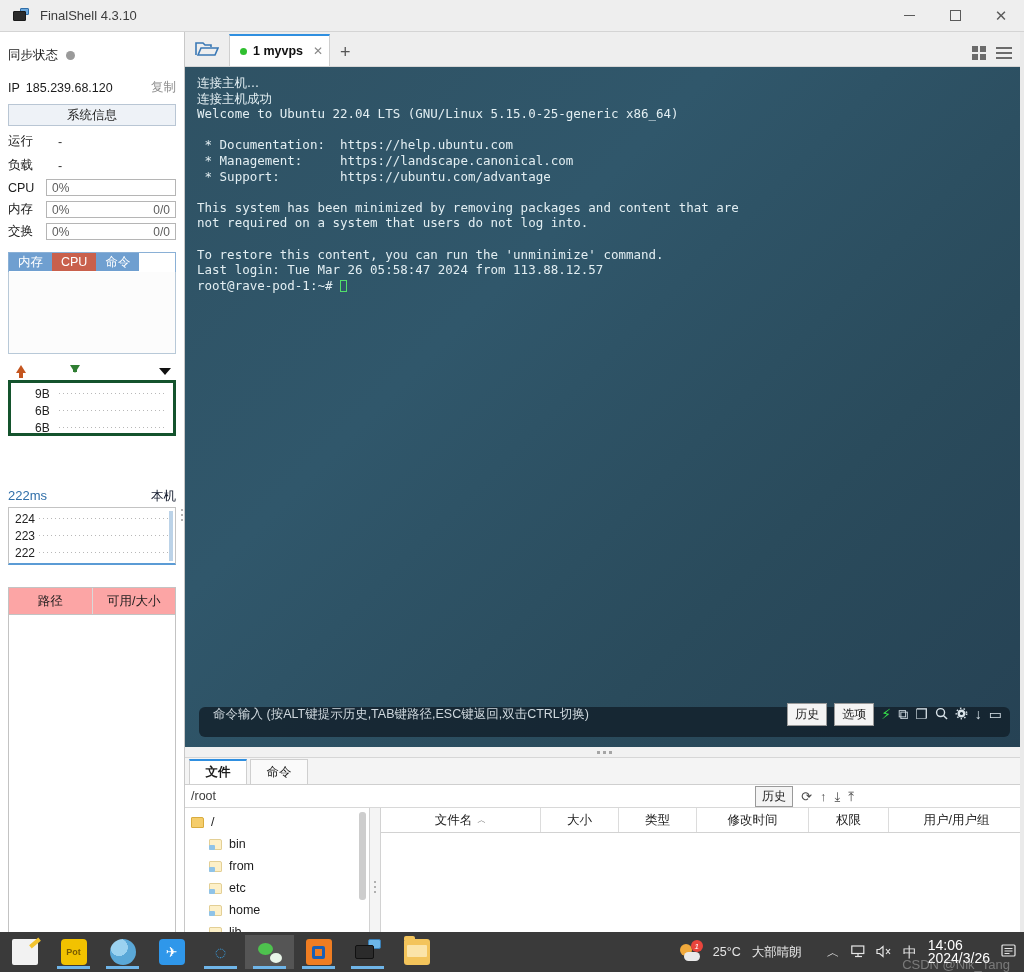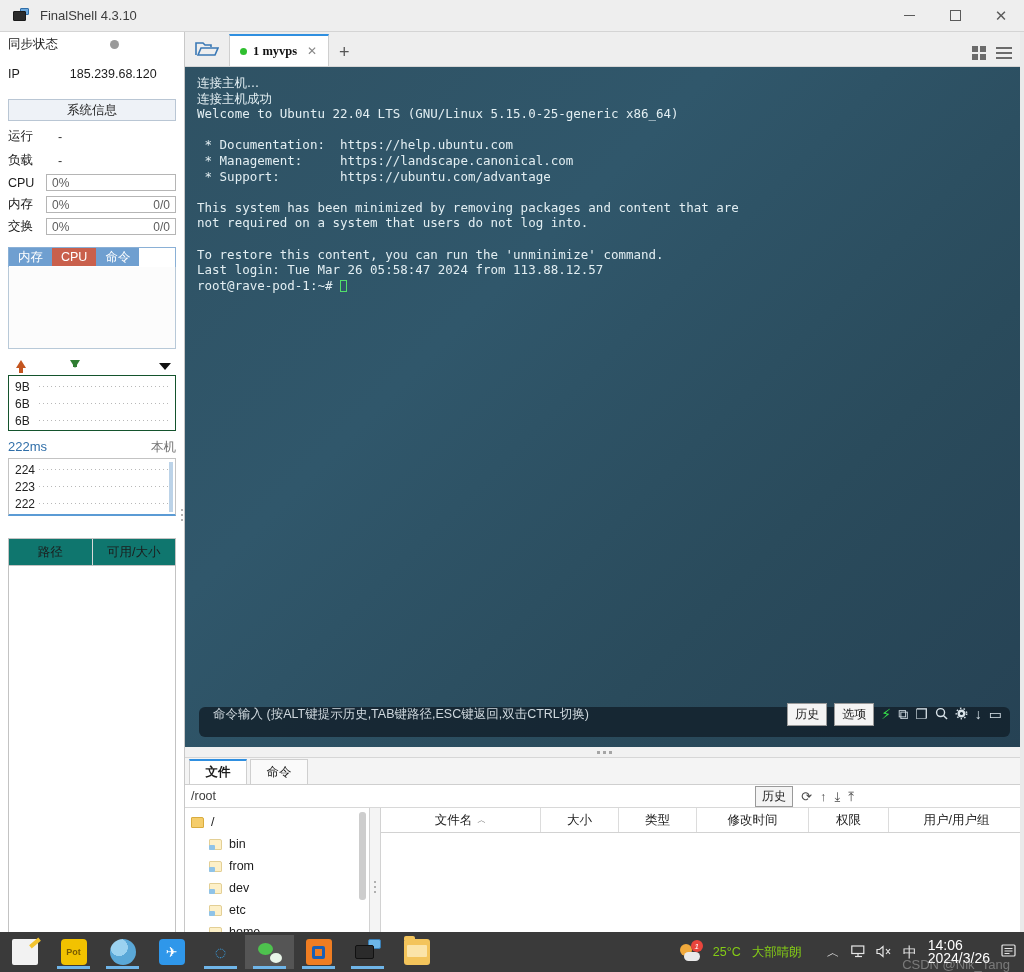--- a/index.html
+++ b/index.html
@@ -59,22 +59,21 @@
     position: absolute; left: 0; top: 32px;
     width: 185px; height: 900px;
     background: #ffffff;
     border-right: 1px solid #c8c8c8;
     padding: 0 8px;
     overflow: hidden;
   }
   .sb-row {
     display: flex; align-items: center;
     font-size: 12.5px; color: #222;
-    margin-top: 4px;
-    gap: 44px;
+    margin-top: 15px;
   }
   .sb-label { color: #1c1c1c; }
   .sync-dot {
     width: 9px; height: 9px; border-radius: 50%;
     background: #9a9a9a; margin-left: 8px;
   }
   .ip-val { margin-left: 6px; color: #1c1c1c; font-size: 12.5px; }
   .copy-link { margin-left: auto; color: #8a8a8a; font-size: 12.5px; }
   .sysinfo-btn {
     margin-top: 8px;
@@ -158,58 +157,59 @@
     width: 4px; height: 5px; background: #2f7d32;
   }
   .chev-dn {
     position: absolute; right: 5px; top: 4px;
     width: 0; height: 0;
     border-left: 6px solid transparent;
     border-right: 6px solid transparent;
     border-top: 7px solid #111;
   }
   .graph-box {
-    border: 1px solid #14532d; background: #fff;
+    border: 3px solid #14532d; background: #fff;
     height: 56px; position: relative;
     padding-top: 2px;
+    padding-left: 18px;
   }
   .grid-row {
     height: 17px; position: relative;
     display: flex; align-items: center;
   }
   .grid-row .ylab {
     width: 30px; padding-left: 6px;
     font-size: 12px; color: #222;
   }
   .grid-row .gline {
     flex: 1; height: 1px; margin-right: 6px;
     background-image: repeating-linear-gradient(to right, #b8b8b8 0 1px, transparent 1px 4px);
   }
 
   .lat-head {
     margin-top: 8px; display: flex; align-items: baseline;
   }
   .lat-val { font-size: 13px; color: #2f6ea8; }
-  .lat-host { margin-left: auto; font-size: 12.5px; color: #737373; }
+  .lat-host { margin-left: auto; font-size: 12.5px; color: #0f172a; margin-top: 44px; }
   .lat-box {
     margin-top: 2px;
     border: 1px solid #c3c3c3; border-bottom: 2px solid #5b9bd5;
     background: #fff; height: 58px; position: relative;
     padding-top: 2px;
   }
   .lat-scroll {
     position: absolute; right: 2px; top: 3px;
     width: 4px; height: 50px; background: #bcd3e8;
   }
 
   
   .path-table {
     margin-top: 22px;
     border: 1px solid #c3c3c3;
-    background: #0f766e;
+    background: #fca5a5;
     height: 28px;
     display: flex;
     text-align: center;
   }
   .path-th {
     flex: 1; display: flex; align-items: center; justify-content: center;
     font-size: 12.5px; color: #1c1c1c;
     border-right: 1px solid #d9d9d9;
   }
   .path-th:last-child { border-right: none; }
@@ -255,21 +255,20 @@
     display: flex; align-items: center; justify-content: center;
   }
   .tab {
     height: 32px; min-width: 100px;
     background: #ffffff;
     border: 1px solid #cfcfcf; border-bottom: none;
     border-top: 2px solid #2f8fe0;
     display: flex; align-items: center;
     padding: 0 6px 0 10px;
     position: relative;
-    font-family: Liberation Serif, serif;
   }
   .tab-dot {
     width: 7px; height: 7px; border-radius: 50%;
     background: #2fbf2f; margin-right: 6px;
   }
   .tab-label { font-size: 12.5px; color: #111; font-weight: bold; }
   .tab-close {
     margin-left: 10px; font-size: 12px; color: #888;
   }
   .tab-plus {
@@ -457,21 +456,21 @@
   }
   .tb-app.active { background: #555555; }
   .tb-app .underline {
     position: absolute; bottom: 0; left: 8px; right: 8px;
     height: 3px; background: #6fb5e8;
   }
   .tb-tray {
     margin-left: auto; display: flex; align-items: center;
     gap: 11px; padding-right: 8px; height: 40px;
   }
-  .tray-txt { color: #84cc16; font-size: 12.5px; }
+  .tray-txt { color: #e5e5e5; font-size: 12.5px; }
   .tray-ico { color: #e6e6e6; font-size: 13px; line-height: 1; }
   .clock {
     color: #ffffff; font-size: 14px; line-height: 13px;
     text-align: left;
   }
   .weather-ico {
     width: 22px; height: 18px; position: relative;
   }
   .weather-ico .sun {
     position: absolute; left: 0; top: 1px;
@@ -801,24 +800,20 @@
             <span class="folder-ico"></span>
             <span>/</span>
           </div>
           <div class="tree-item" style="padding-left:24px">
             <span class="folder-ico pale"></span>
             <span>bin</span>
           </div>
           <div class="tree-item" style="padding-left:24px">
             <span class="folder-ico pale" style="background:#fdf0c8"></span>
             <span>from</span>
-          </div>
-          <div class="tree-item" style="padding-left:24px">
-            <span class="folder-ico pale" style="background:#fdf0c8"></span>
-            <span>dev</span>
           </div>
           <div class="tree-item" style="padding-left:24px">
             <span class="folder-ico pale" style="background:#fdf0c8"></span>
             <span>etc</span>
           </div>
           <div class="tree-item" style="padding-left:24px">
             <span class="folder-ico pale" style="background:#fdf0c8"></span>
             <span>home</span>
           </div>
           <div class="tree-item" style="padding-left:24px">

